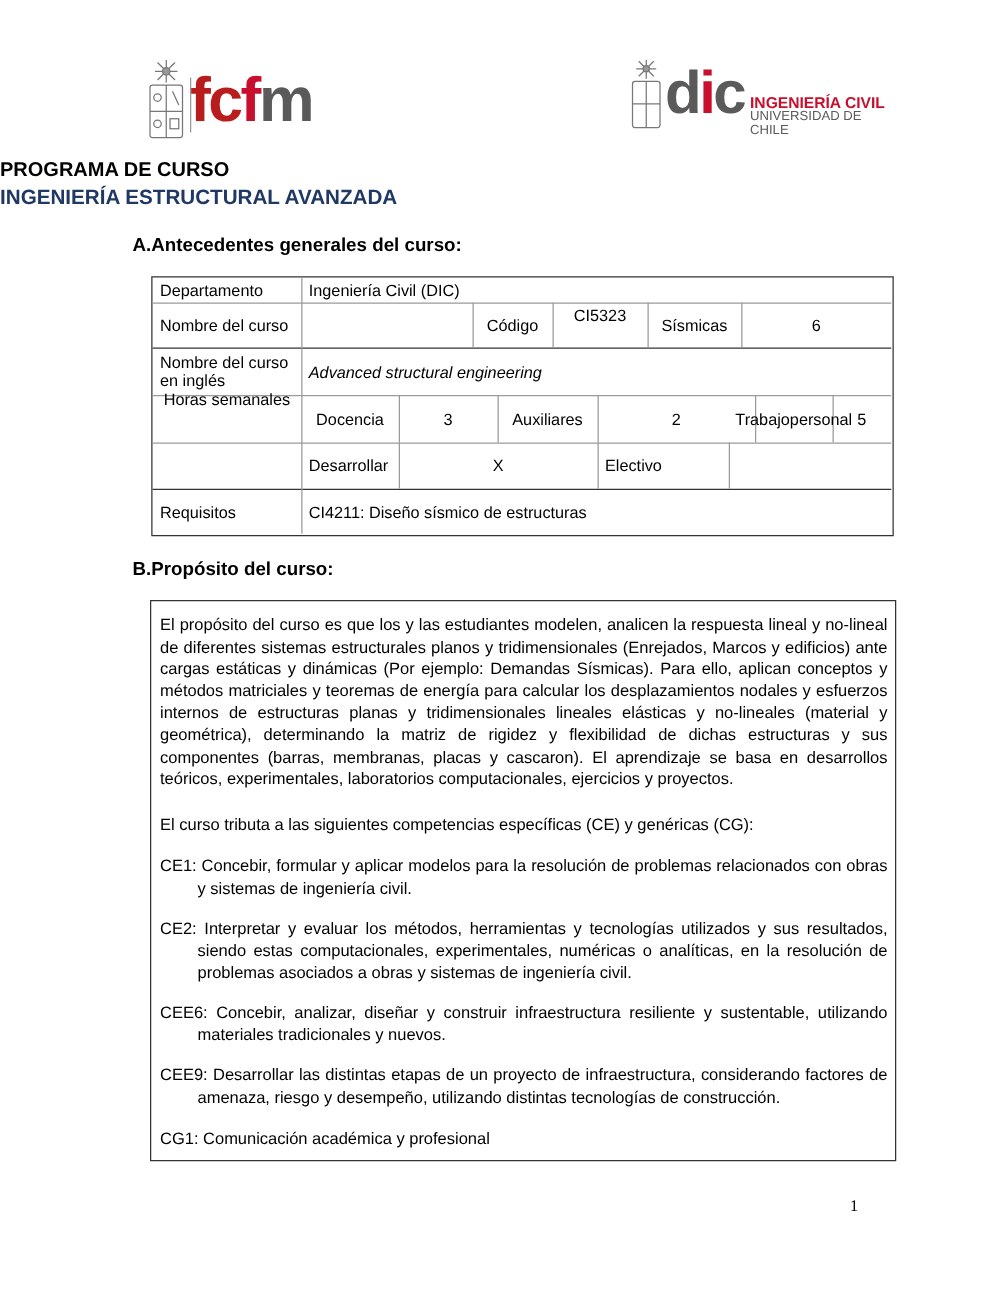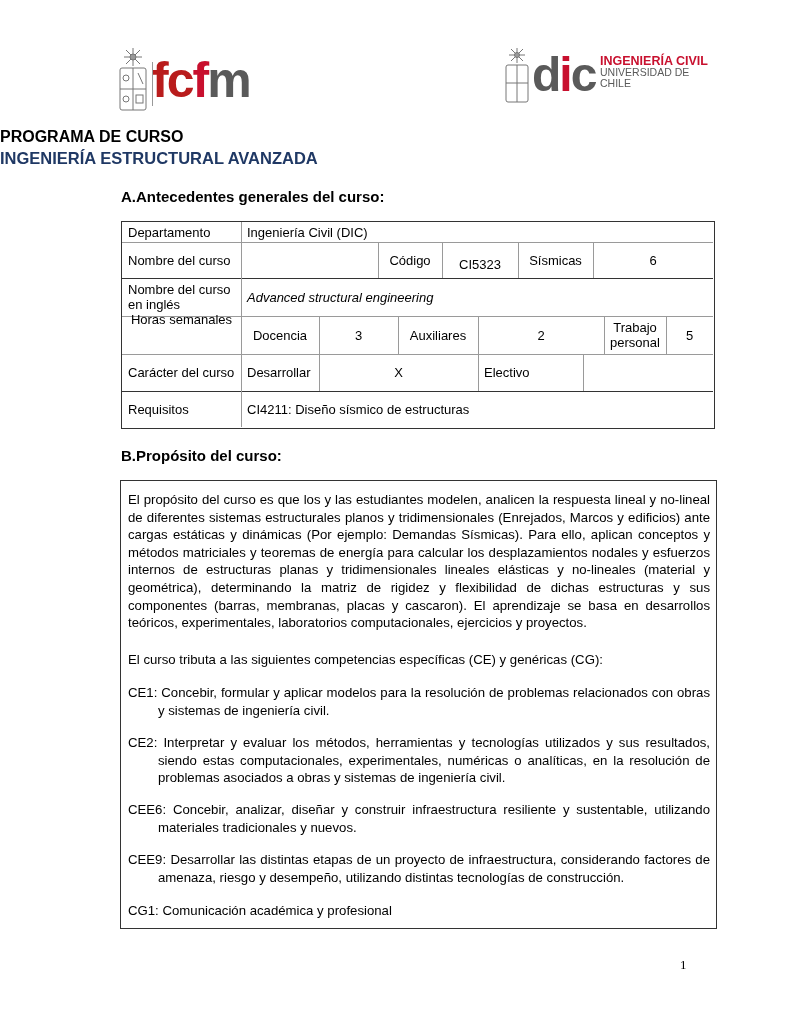--- a/index.html
+++ b/index.html
@@ -9,21 +9,21 @@
   .big-letters { font-family: "Liberation Sans", sans-serif; font-weight: bold; color: #5a5a5a; }
   .fcfm-red { color: #c0504d; }
   .fcfm-gray { color: #8a8a8a; letter-spacing: 0.3px; font-size: 7px; line-height: 8px; }
   .dic-red { color: #c8102e; font-weight: bold; font-size: 12.5px; line-height: 12px; }
   .dic-gray { color: #5a5a5a; font-size: 10.5px; line-height: 11px; }
 
   .title { left: 0; width: 800px; font-weight: bold; font-size: 16px; }
   .title-main { top: 128px; color: #000; }
   .title-sub { top: 149px; color: #1f3864; font-size: 16.5px; }
 
-  .section-heading { left: 121px; font-weight: bold; font-size: 15px; }
+  .section-heading { left: 106px; font-weight: bold; font-size: 15px; }
 
   
   .tbl { left: 121px; top: 221px; width: 594px; height: 208px; border: 1.5px solid #333; box-sizing: border-box; }
   .cell { position: absolute; box-sizing: border-box; font-size: 13px; line-height: 15px;
           display: flex; align-items: center; padding: 0 6px; }
   .c { justify-content: center; text-align: center; }
   .vl { position: absolute; width: 0; border-left: 1px solid #9a9a9a; }
   .hl { position: absolute; height: 0; border-top: 1px solid #9a9a9a; }
   .hl-dark { border-top: 1.2px solid #333; }
 
@@ -69,21 +69,21 @@
         <line x1="19" y1="3" x2="7" y2="15"></line>
       <circle cx="13" cy="9" r="2.5" fill="#999"></circle>
       <rect x="2" y="19" width="22" height="37" rx="2"></rect>
       <line x1="13" y1="19" x2="13" y2="56"></line>
         <line x1="2" y1="37" x2="24" y2="37"></line>
     </g>
   </svg>
   <div class="big-letters" style="position:absolute; left:28px; top:4px; font-size:48px; line-height:54px; letter-spacing:-2px;">
     <span style="color:#5a5a5a;">d</span><span style="color:#c8102e;">i</span><span style="color:#5a5a5a;">c</span>
   </div>
-  <div style="position:absolute; left:96px; top:11px;">
+  <div style="position:absolute; left:96px; top:32px;">
     <div class="dic-red">INGENIERÍA CIVIL</div>
     <div class="dic-gray">UNIVERSIDAD DE CHILE</div>
   </div>
 </div>
 
 <div class="abs title title-main">PROGRAMA DE CURSO</div>
 <div class="abs title title-sub">INGENIERÍA ESTRUCTURAL AVANZADA</div>
 
 <div class="abs section-heading" style="top:188px;">A.Antecedentes generales del curso:</div>
 
@@ -99,50 +99,49 @@
 
   <div class="cell" style="left:0; top:0; width:119px; height:20px;">Departamento</div>
   <div class="cell" style="left:119px; top:0; width:472px; height:20px;">Ingeniería Civil (DIC)</div>
 
   <div class="vl" style="left:256px; top:20px; height:36px;"></div>
   <div class="vl" style="left:320px; top:20px; height:36px;"></div>
   <div class="vl" style="left:396px; top:20px; height:36px;"></div>
   <div class="vl" style="left:471px; top:20px; height:36px;"></div>
   <div class="cell" style="left:0; top:20px; width:119px; height:36px;">Nombre del curso</div>
   <div class="cell c" style="left:256px; top:20px; width:64px; height:36px;">Código</div>
-  <div class="cell c" style="left:320px; top:24px; width:76px; height:36px;">CI5323</div>
+  <div class="cell c" style="left:320px; top:12px; width:76px; height:36px;">CI5323</div>
   <div class="cell c" style="left:396px; top:20px; width:75px; height:36px;">Sísmicas</div>
   <div class="cell c" style="left:471px; top:20px; width:120px; height:36px;">6</div>
 
   <div class="cell" style="left:0; top:56px; width:119px; height:38px; flex-direction:column; align-items:flex-start; justify-content:center;">
     <span>Nombre del curso</span>
     <span>en inglés</span>
   </div>
   <div class="cell" style="left:119px; top:56px; width:472px; height:38px; font-style:italic;">Advanced structural engineering</div>
 
   <div class="vl" style="left:197px; top:94px; height:38px;"></div>
   <div class="vl" style="left:276px; top:94px; height:38px;"></div>
   <div class="vl" style="left:356px; top:94px; height:38px;"></div>
   <div class="vl" style="left:482px; top:94px; height:38px;"></div>
   <div class="vl" style="left:544px; top:94px; height:38px;"></div>
   <div class="cell c" style="left:0; top:78px; width:119px; height:38px;">Horas semanales</div>
   <div class="cell c" style="left:119px; top:94px; width:78px; height:38px;">Docencia</div>
   <div class="cell c" style="left:197px; top:94px; width:79px; height:38px;">3</div>
   <div class="cell c" style="left:276px; top:94px; width:80px; height:38px;">Auxiliares</div>
   <div class="cell c" style="left:356px; top:94px; width:126px; height:38px;">2</div>
-  <div class="cell c" style="left:482px; top:94px; width:62px; height:38px; flex-direction:column;">
+  <div class="cell c" style="left:482px; top:94px; width:62px; height:38px; ">
     <span>Trabajo</span>
     <span>personal</span>
   </div>
   <div class="cell c" style="left:544px; top:94px; width:47px; height:38px;">5</div>
 
   <div class="vl" style="left:197px; top:132px; height:37px;"></div>
   <div class="vl" style="left:356px; top:132px; height:37px;"></div>
   <div class="vl" style="left:461px; top:132px; height:37px;"></div>
-  <div class="cell" style="left:0; top:132px; width:119px; height:37px;">Carácter del curso</div>
   <div class="cell" style="left:119px; top:132px; width:78px; height:37px;">Desarrollar</div>
   <div class="cell c" style="left:197px; top:132px; width:159px; height:37px;">X</div>
   <div class="cell" style="left:356px; top:132px; width:105px; height:37px;">Electivo</div>
   <div class="cell c" style="left:461px; top:132px; width:130px; height:37px;"></div>
 
   <div class="cell" style="left:0; top:169px; width:119px; height:36px;">Requisitos</div>
   <div class="cell" style="left:119px; top:169px; width:472px; height:36px;">CI4211: Diseño sísmico de estructuras</div>
 </div>
 
 <div class="abs section-heading" style="top:447px;">B.Propósito del curso:</div>

